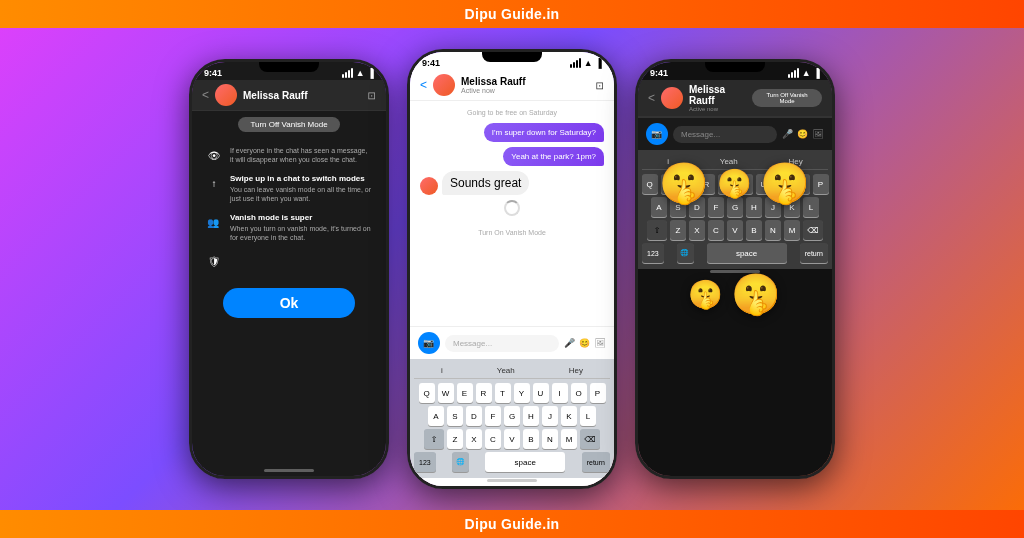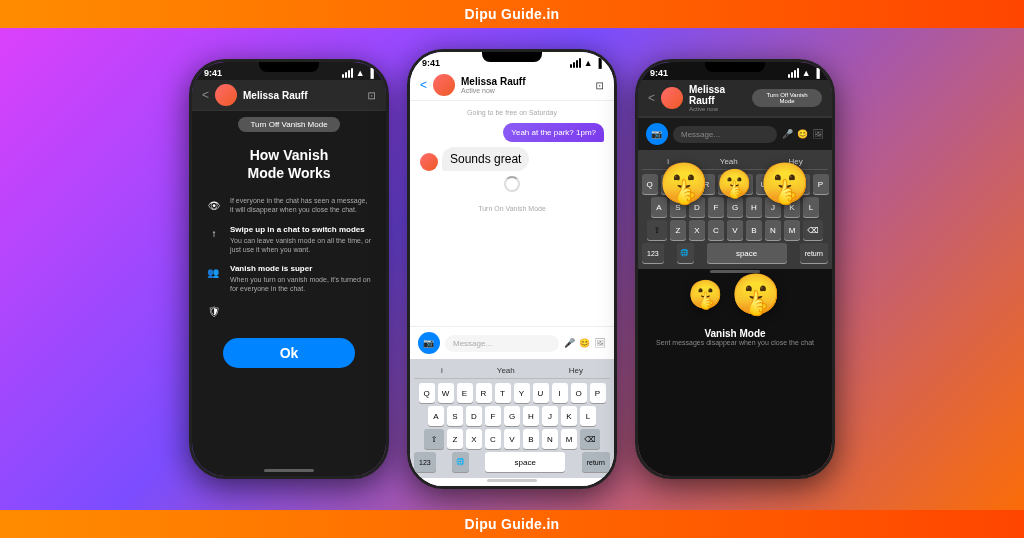--- a/index.html
+++ b/index.html
@@ -467,24 +467,20 @@
           <div class="avatar-small"></div>
           <span class="contact-name">Melissa Rauff</span>
           <div class="header-icons">
             <span>⊡</span>
           </div>
         </div>
 
         <div class="turn-off-btn">Turn Off Vanish Mode</div>
 
         <div class="vanish-info-area">
-          <div class="vanish-title">
-            <span>How Vanish</span><br>
-            <span>Mode Works</span>
-          </div>
 
           <div class="vanish-item">
             <div class="vanish-icon">👁</div>
             <div class="vanish-text-block">
               <div class="vanish-item-desc">If everyone in the chat has seen a message, it will disappear when you close the chat.</div>
             </div>
           </div>
 
           <div class="vanish-item">
             <div class="vanish-icon">↑</div>
@@ -543,20 +539,21 @@
             <div class="active-now">Active now</div>
           </div>
           <div style="flex:1"></div>
           <div class="header-icons-dark">
             <span>⊡</span>
           </div>
         </div>
 
         <div class="chat-messages">
           <div class="msg-incoming-text" style="font-size:7px; color:#aaa;">Going to be free on Saturday</div>
+          <div class="msg-outgoing">I'm super down for Saturday?</div>
           <div class="msg-outgoing">Yeah at the park? 1pm?</div>
           <div class="msg-incoming">
             <div class="msg-avatar"></div>
             <div class="msg-bubble-light">Sounds great</div>
           </div>
           <div class="loading-circle"></div>
           <div class="turn-on-vanish">Turn On Vanish Mode</div>
         </div>
 
         <div class="chat-input-area">
@@ -658,24 +655,20 @@
         </div>
 
         <div class="emoji-container">
           <span class="big-emoji">🤫</span>
           <span class="big-emoji-sm">🤫</span>
           <span class="big-emoji">🤫</span>
           <span class="big-emoji-sm">🤫</span>
           <span class="big-emoji">🤫</span>
         </div>
 
-        <div class="vanish-mode-label">
-          <div class="vanish-mode-label-title">Vanish Mode</div>
-          <div class="vanish-mode-label-sub">Sent messages disappear when you close the chat</div>
-        </div>
 
         <div class="chat-input-area" style="background:#1a1a1a; border-top: 1px solid #333;">
           <div class="camera-icon-btn">📷</div>
           <div class="message-input-box" style="background:#333;">
             <span style="color:#888; font-size:8px;">Message...</span>
           </div>
           <div class="input-icons">
             <span>🎤</span>
             <span>😊</span>
             <span>🖼</span>

